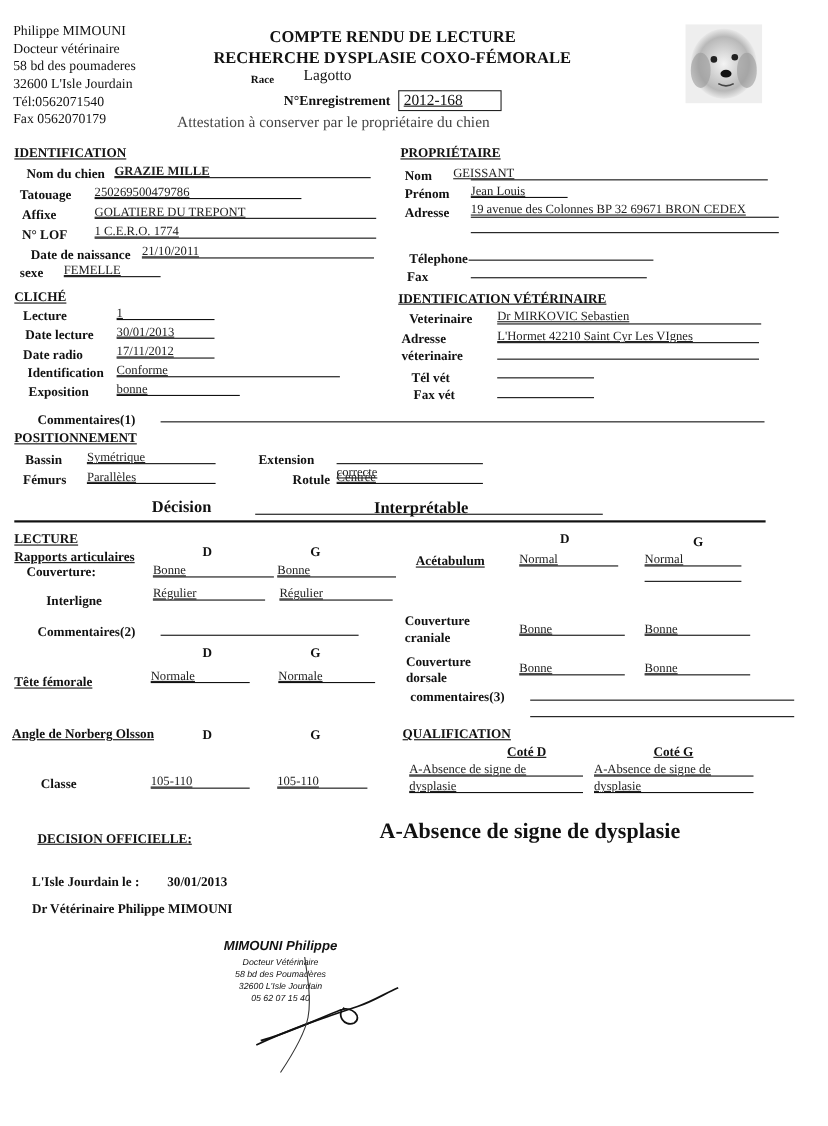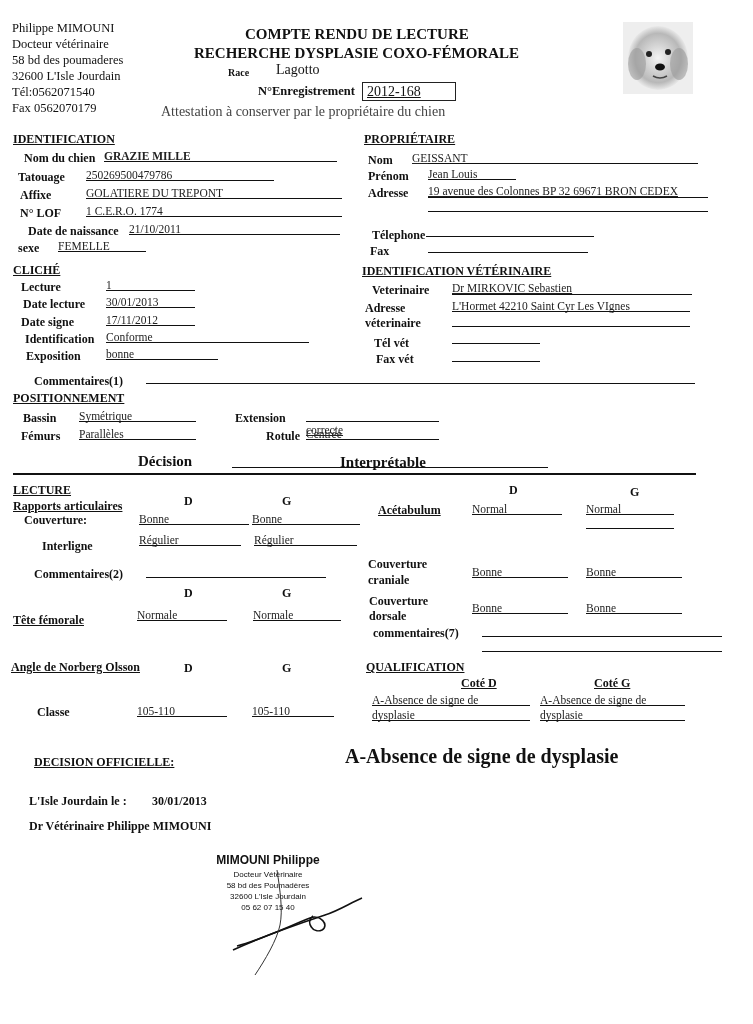--- a/index.html
+++ b/index.html
@@ -101,21 +101,21 @@
 
 <div class="abs hdr" style="left:13px;top:263px;">CLICHÉ</div>
 <div class="abs lbl" style="left:21px;top:280px;">Lecture</div>
 <div class="abs val" style="left:106px;top:279px;">1</div>
 <div class="line" style="left:106px;top:290px;width:89px;"></div>
 
 <div class="abs lbl" style="left:23px;top:297px;">Date lecture</div>
 <div class="abs val" style="left:106px;top:296px;">30/01/2013</div>
 <div class="line" style="left:106px;top:307px;width:89px;"></div>
 
-<div class="abs lbl" style="left:21px;top:315px;">Date signe</div>
+<div class="abs lbl" style="left:21px;top:315px;">Date radio</div>
 <div class="abs val" style="left:106px;top:314px;">17/11/2012</div>
 <div class="line" style="left:106px;top:325px;width:89px;"></div>
 
 <div class="abs lbl" style="left:25px;top:332px;">Identification</div>
 <div class="abs val" style="left:106px;top:331px;">Conforme</div>
 <div class="line" style="left:106px;top:342px;width:203px;"></div>
 
 <div class="abs lbl" style="left:26px;top:349px;">Exposition</div>
 <div class="abs val" style="left:106px;top:348px;">bonne</div>
 <div class="line" style="left:106px;top:359px;width:112px;"></div>
@@ -212,21 +212,21 @@
 <div class="abs val" style="left:586px;top:566px;">Bonne</div>
 <div class="line" style="left:586px;top:577px;width:96px;"></div>
 
 <div class="abs lbl" style="left:369px;top:594px;">Couverture</div>
 <div class="abs lbl" style="left:369px;top:609px;">dorsale</div>
 <div class="abs val" style="left:472px;top:602px;">Bonne</div>
 <div class="line" style="left:472px;top:613px;width:96px;"></div>
 <div class="abs val" style="left:586px;top:602px;">Bonne</div>
 <div class="line" style="left:586px;top:613px;width:96px;"></div>
 
-<div class="abs lbl" style="left:373px;top:626px;">commentaires(7)</div>
+<div class="abs lbl" style="left:373px;top:626px;">commentaires(3)</div>
 <div class="line" style="left:482px;top:636px;width:240px;"></div>
 <div class="line" style="left:482px;top:651px;width:240px;"></div>
 
 <div class="abs hdr" style="left:366px;top:660px;">QUALIFICATION</div>
 <div class="abs hdr" style="left:461px;top:676px;">Coté D</div>
 <div class="abs hdr" style="left:594px;top:676px;">Coté G</div>
 <div class="abs val" style="left:372px;top:694px;">A-Absence de signe de</div>
 <div class="line" style="left:372px;top:705px;width:158px;"></div>
 <div class="abs val" style="left:372px;top:709px;">dysplasie</div>
 <div class="line" style="left:372px;top:720px;width:158px;"></div>
@@ -235,21 +235,21 @@
 <div class="abs val" style="left:540px;top:709px;">dysplasie</div>
 <div class="line" style="left:540px;top:720px;width:145px;"></div>
 
 <div class="abs hdr" style="left:34px;top:755px;">DECISION OFFICIELLE:</div>
 <div class="abs b" style="left:345px;top:745px;font-size:20px;">A-Absence de signe de dysplasie</div>
 
 <div class="abs lbl" style="left:29px;top:794px;">L'Isle Jourdain le :</div>
 <div class="abs lbl" style="left:152px;top:794px;">30/01/2013</div>
 <div class="abs lbl" style="left:29px;top:819px;">Dr Vétérinaire Philippe MIMOUNI</div>
 
-<div class="abs stamp" style="left:208px;top:853px;width:120px;">
+<div class="abs stamp" style="left:195px;top:853px;width:120px;font-style:italic;">
   <div class="b" style="font-size:12px;">MIMOUNI Philippe</div>
   <div style="font-size:8px;line-height:11px;margin-top:2px;">Docteur Vétérinaire</div>
   <div style="font-size:8px;line-height:11px;">58 bd des Poumadères</div>
   <div style="font-size:8px;line-height:11px;">32600 L'Isle Jourdain</div>
   <div style="font-size:8px;line-height:11px;">05 62 07 15 40</div>
 </div>
 <div class="abs" style="left:225px;top:870px;width:145px;height:110px;">
   <svg width="145" height="110" viewBox="0 0 145 110">
     <path d="M8 80 C40 65, 70 55, 100 45 C115 40, 125 33, 137 28" stroke="#111" stroke-width="1.6" fill="none"></path>
     <path d="M12 76 C35 70, 60 58, 85 48 C95 44, 105 55, 97 60 C88 64, 80 52, 88 46" stroke="#111" stroke-width="1.6" fill="none"></path>

